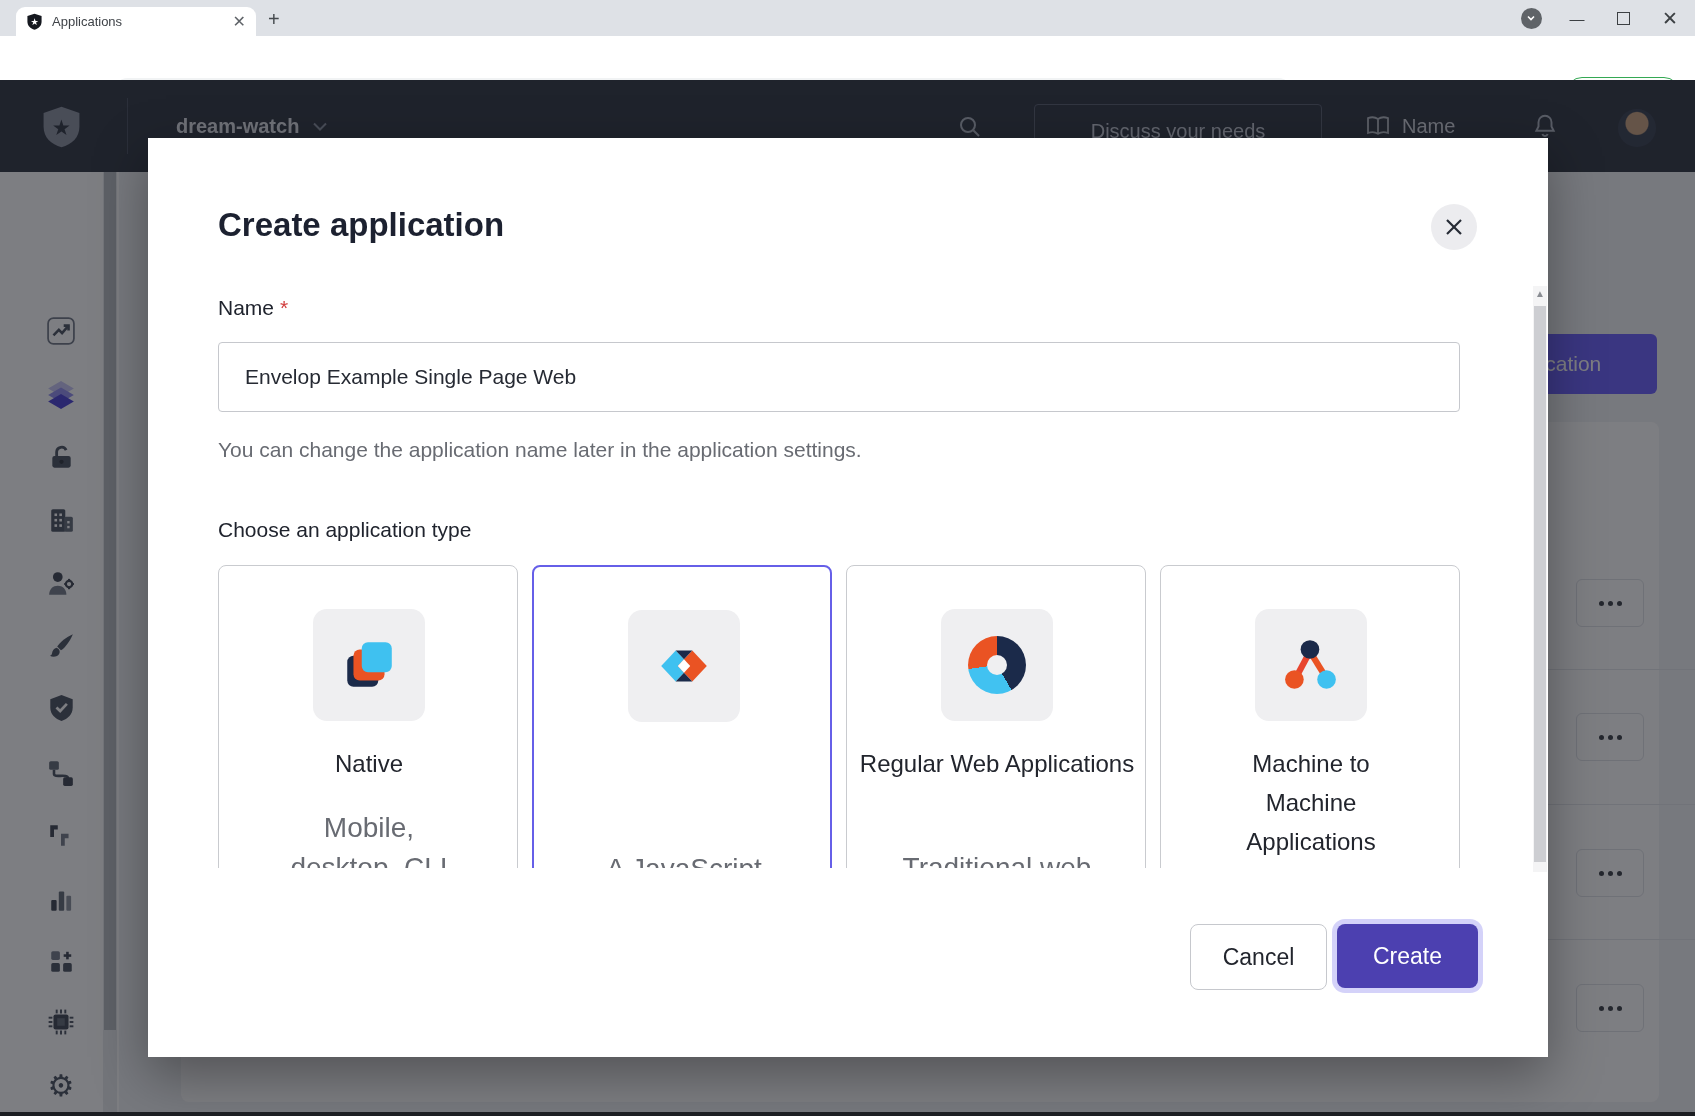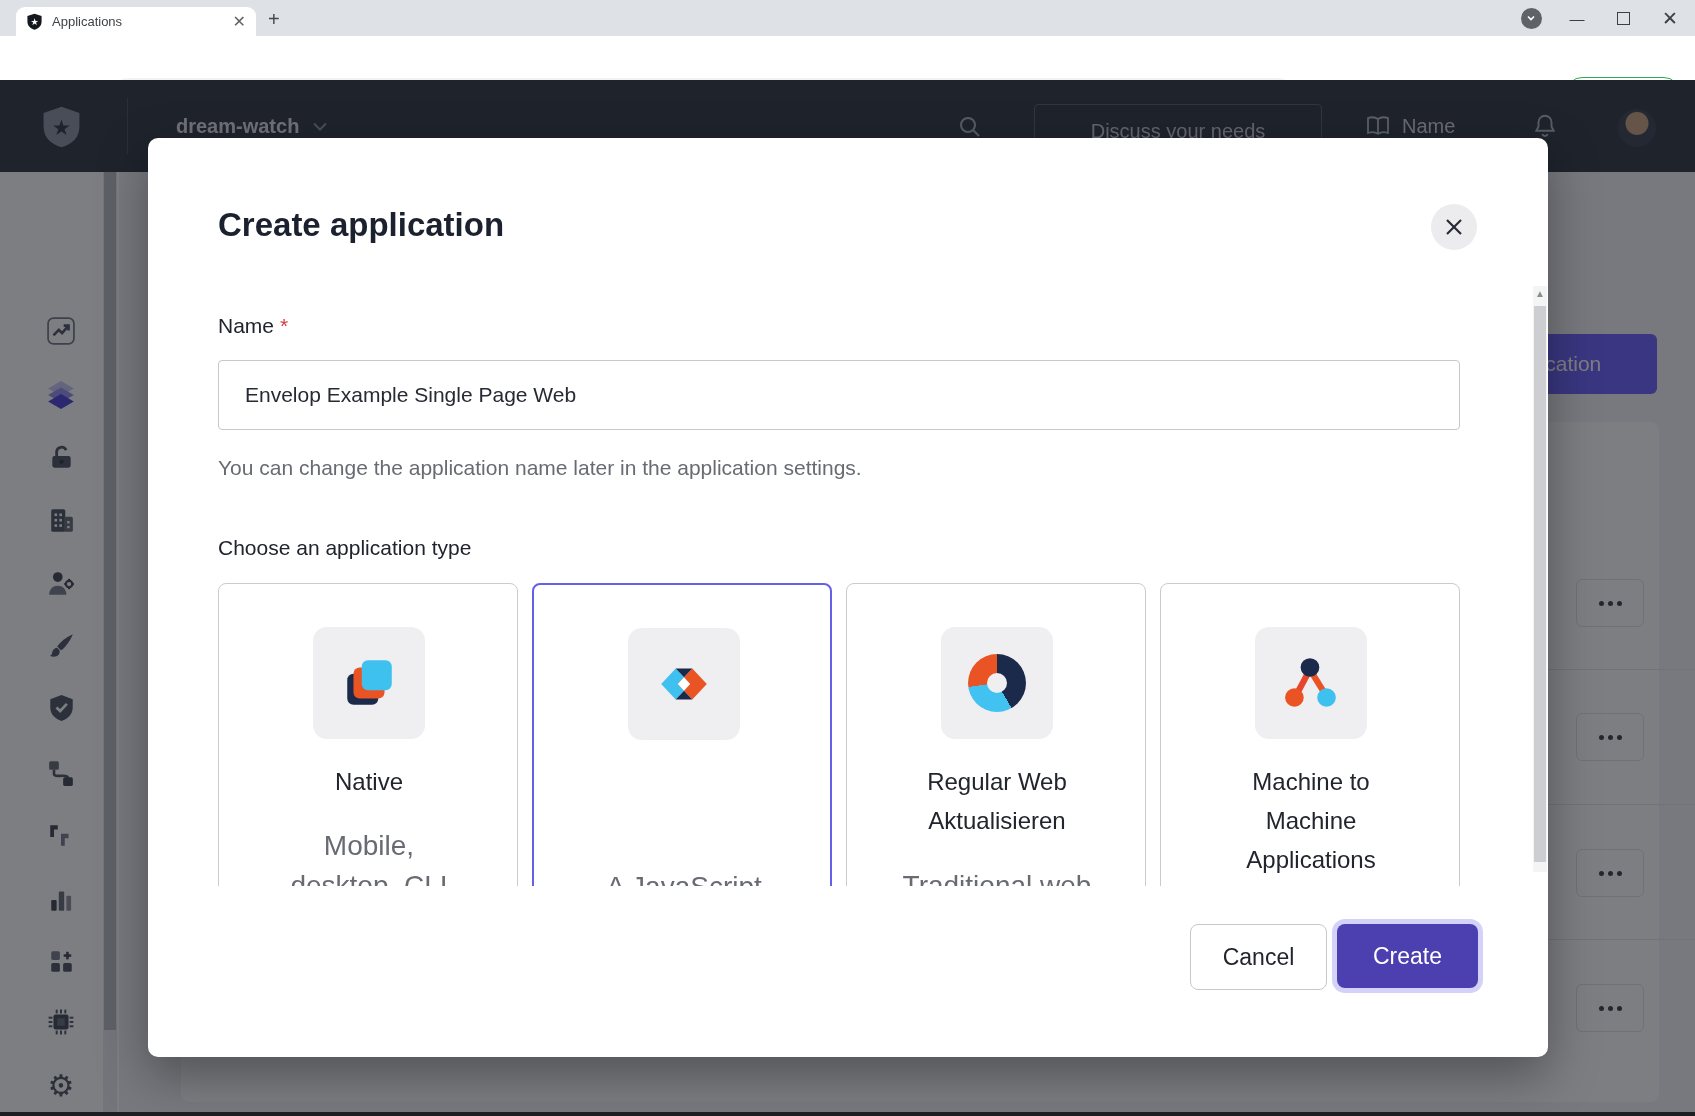--- a/index.html
+++ b/index.html
@@ -64,24 +64,24 @@
   #content{position:absolute;left:119px;top:92px;width:1576px;height:944px;background:#f2f3f5;}
   #table-panel{position:absolute;left:62px;top:250px;width:1478px;height:680px;background:#fff;border-radius:8px;}
   #bg-create-btn{position:absolute;left:1238px;top:162px;width:300px;height:60px;background:#6c5ffc;border-radius:6px;color:#fff;font-size:21px;display:flex;align-items:center;justify-content:center;white-space:nowrap;}
   .row-divider{position:absolute;left:1260px;width:316px;height:1px;background:#e4e6ea;}
   .dots-btn{position:absolute;left:1457px;width:66px;height:46px;background:#fff;border:1px solid #dfe2e6;border-radius:6px;display:flex;align-items:center;justify-content:center;gap:4px;}
   .dots-btn i{width:5px;height:5px;border-radius:50%;background:#3a3f46;}
 
   #overlay{left:0;top:80px;width:1695px;height:1036px;background:rgba(18,20,28,0.55);z-index:50;}
 
   
-  #modal{left:148px;top:138px;width:1400px;height:919px;background:#fff;border-radius:10px;z-index:100;box-shadow:0 18px 50px rgba(0,0,0,0.35);}
+  #modal{left:148px;top:138px;width:1400px;height:919px;background:#fff;border-radius:0;z-index:100;box-shadow:0 18px 50px rgba(0,0,0,0.35);}
   #modal-title{position:absolute;left:70px;top:68px;font-size:33px;font-weight:bold;color:#1c2130;}
   #modal-close{position:absolute;left:1283px;top:66px;width:46px;height:46px;border-radius:50%;background:#ececef;display:flex;align-items:center;justify-content:center;font-size:24px;color:#262b35;}
-  #modal-body{position:absolute;left:0;top:146px;width:1386px;height:602px;overflow:hidden;}
+  #modal-body{position:absolute;left:0;top:128px;width:1386px;height:602px;overflow:hidden;}
   #name-label{position:absolute;left:70px;top:30px;font-size:21px;color:#20242e;}
   #name-label .req{color:#d23f3f;margin-left:6px;}
   #name-input{position:absolute;left:70px;top:76px;width:1242px;height:70px;box-sizing:border-box;border:1px solid #c6c8cd;border-radius:4px;padding:0 26px;font-size:21px;color:#262a33;font-family:"Liberation Sans",sans-serif;background:#fff;}
   #helper{position:absolute;left:70px;top:172px;font-size:21px;color:#686b72;}
   #choose-label{position:absolute;left:70px;top:252px;font-size:21px;color:#20242e;}
   .card{position:absolute;top:299px;width:300px;height:372px;box-sizing:border-box;border:1px solid #c9cbcf;border-radius:8px;background:#fff;}
   .card.selected{border:2px solid #665fe8;}
   .card .tile{position:absolute;left:94px;top:43px;width:112px;height:112px;background:#efeff1;border-radius:14px;display:flex;align-items:center;justify-content:center;}
   .card .c-title{position:absolute;left:10px;top:178px;width:280px;text-align:center;font-size:24px;line-height:39px;color:#22252d;}
   .card .c-desc{position:absolute;left:10px;width:280px;text-align:center;font-size:28px;line-height:40px;color:#686b72;}
@@ -411,21 +411,21 @@
       </div>
       <div class="c-desc">A JavaScript</div>
     </div>
 
     <div class="card l2" style="left:698px;">
       <div class="tile">
         <div class="donut">
             <div class="hole"></div>
           </div>
       </div>
-      <div class="c-title">Regular Web Aktualisieren</div>
+      <div class="c-title">Regular Web Applications</div>
       <div class="c-desc">Traditional web</div>
     </div>
 
     <div class="card l3" style="left:1012px;">
       <div class="tile">
         <svg width="58" height="58" viewBox="0 0 56 56">
             <line x1="27" y1="15" x2="13" y2="41" stroke="#e8452f" stroke-width="6"></line>
             <line x1="27" y1="15" x2="43" y2="41" stroke="#ea5323" stroke-width="6"></line>
             <circle cx="27" cy="13" r="9" fill="#1b2a4a"></circle>
             <circle cx="12" cy="42" r="9" fill="#ea5323"></circle>

